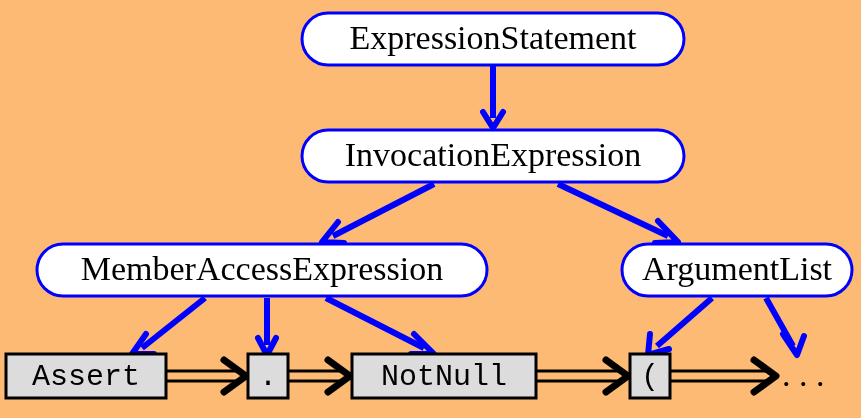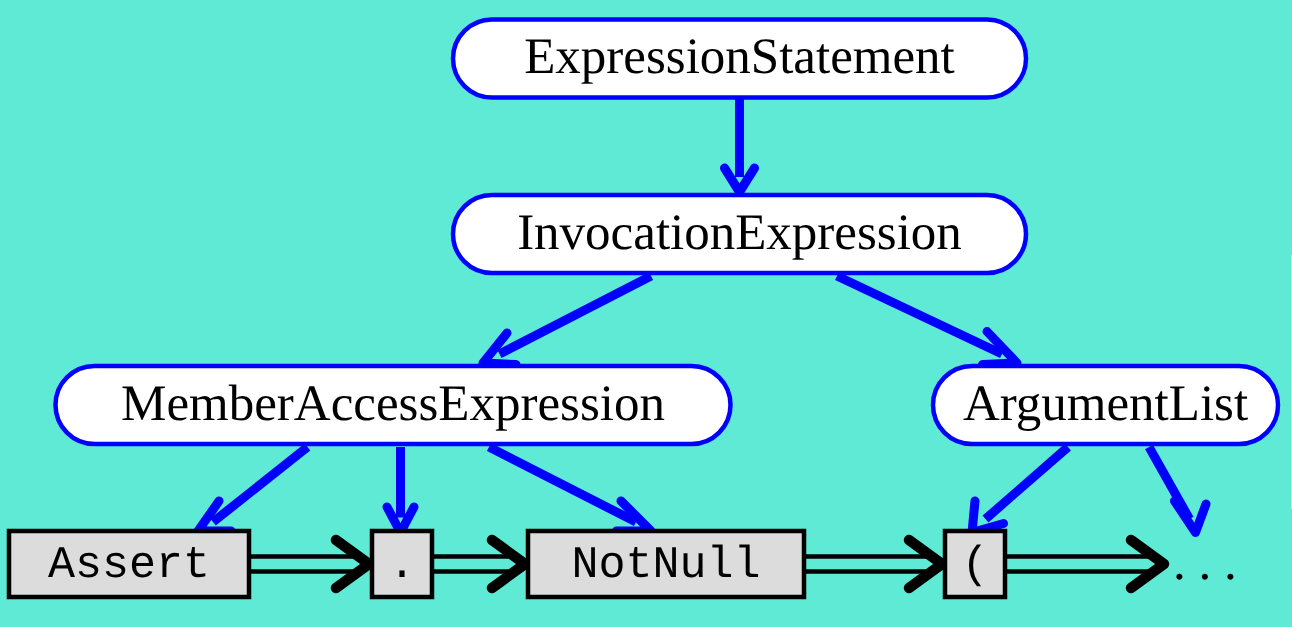--- a/index.html
+++ b/index.html
@@ -4,21 +4,21 @@
 <style>
   html, body {
     margin: 0;
     padding: 0;
     background: #ffffff;
   }
   #diagram-root {
     position: relative;
     width: 861px;
     height: 418px;
-    background: #5eead4;
+    background: #fdba74;
     overflow: hidden;
     font-family: "Liberation Serif", serif;
   }
   svg#syntax-tree {
     display: block;
     width: 861px;
     height: 418px;
   }
   .node-label {
     font-family: "Liberation Serif", serif;

